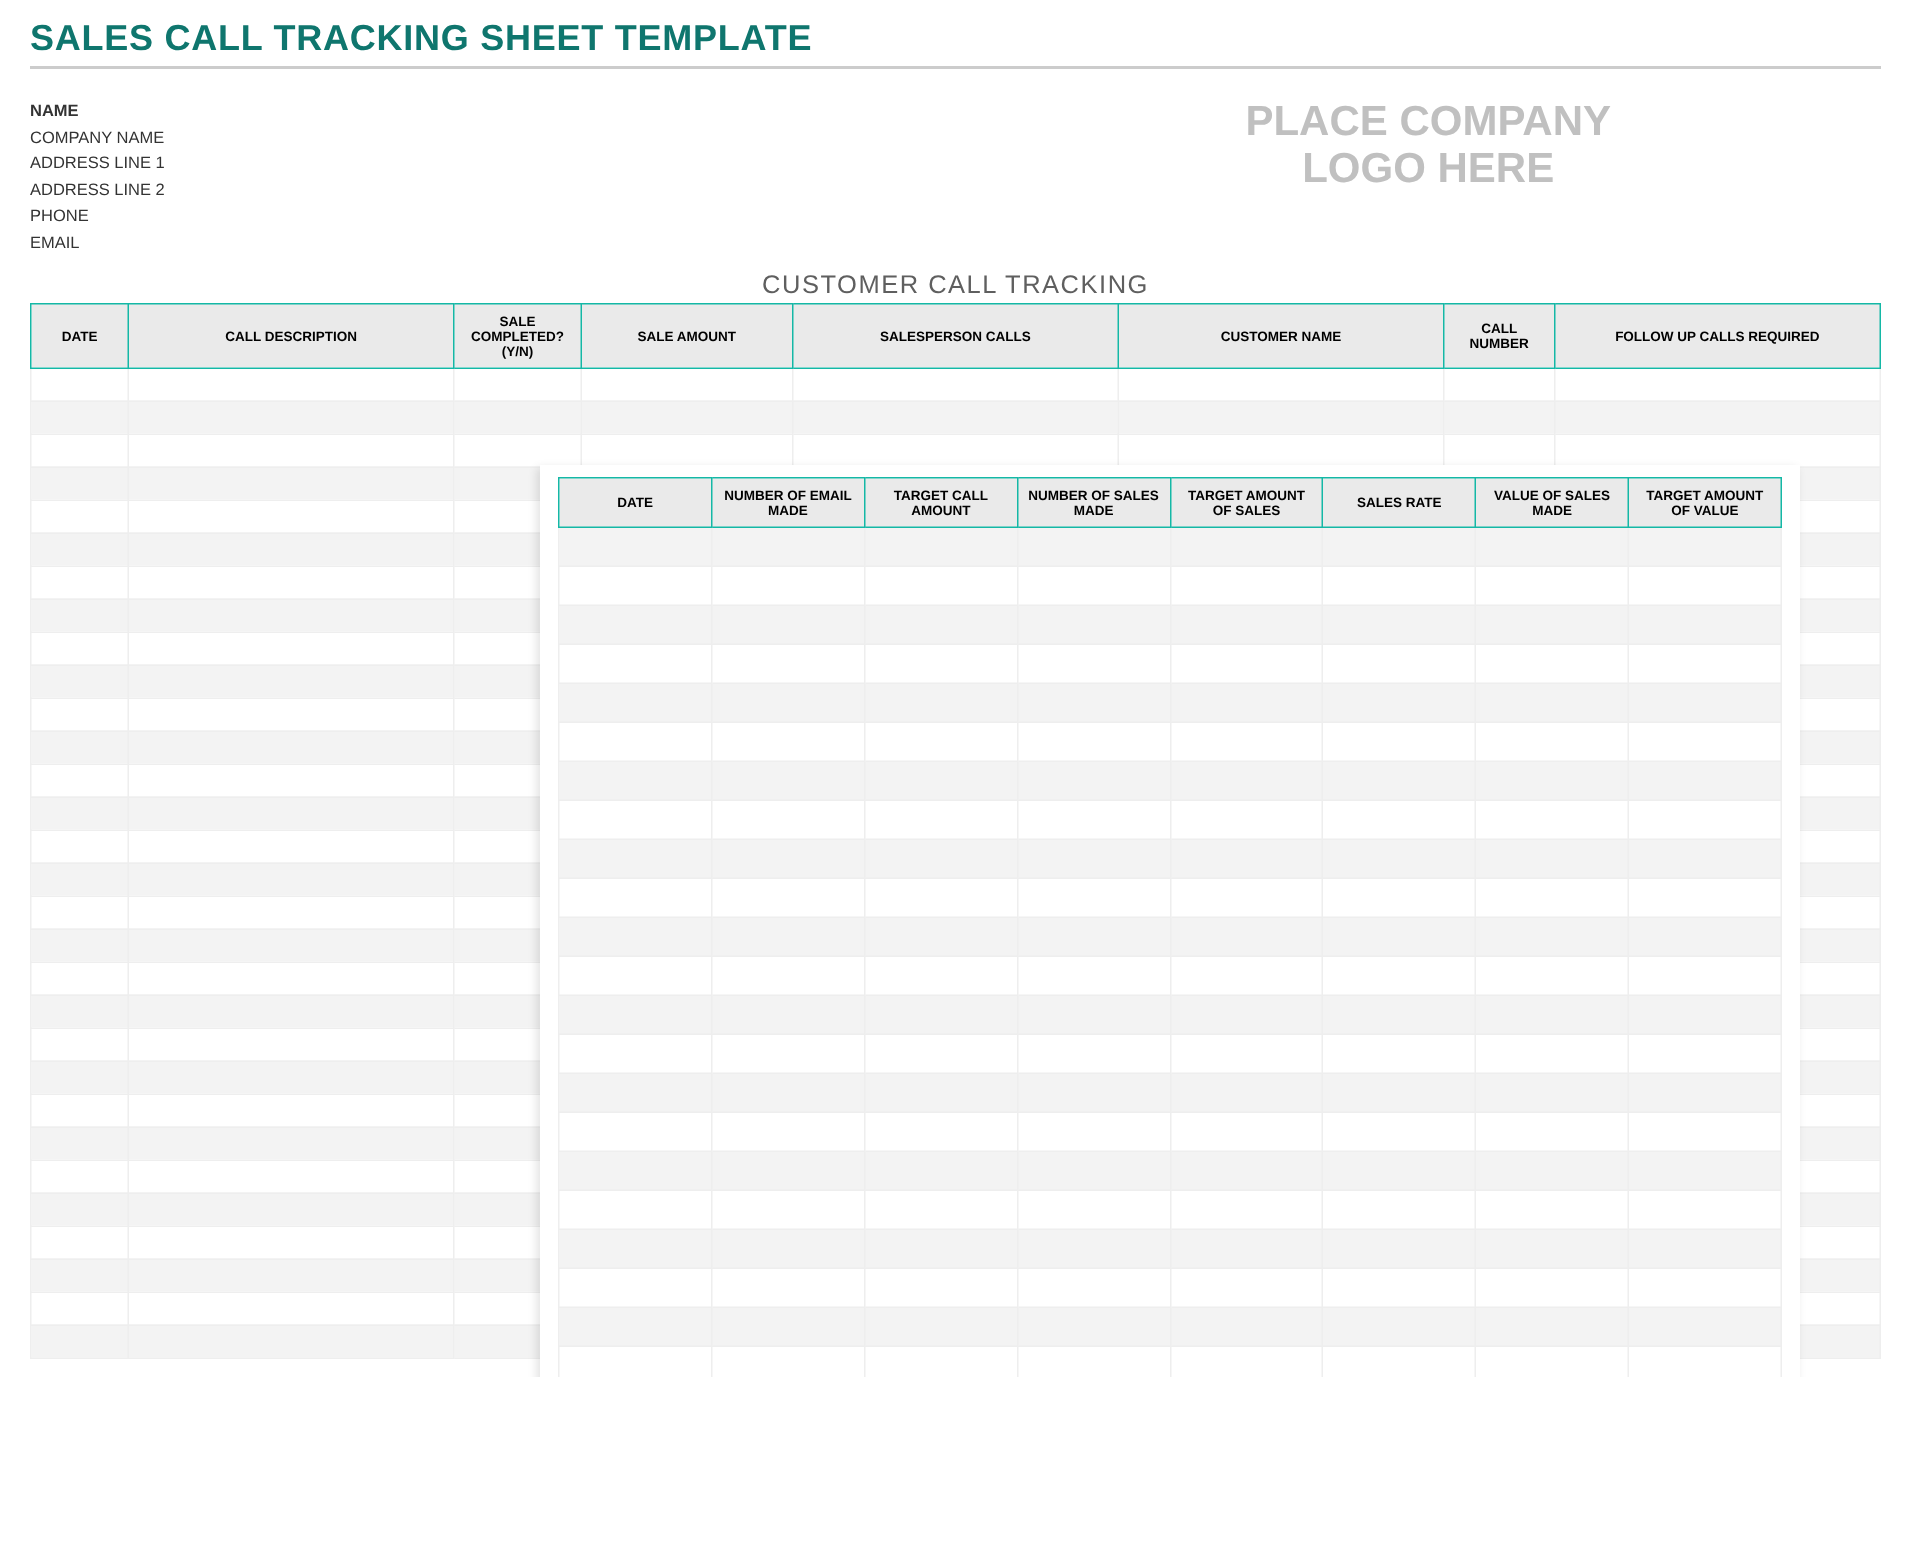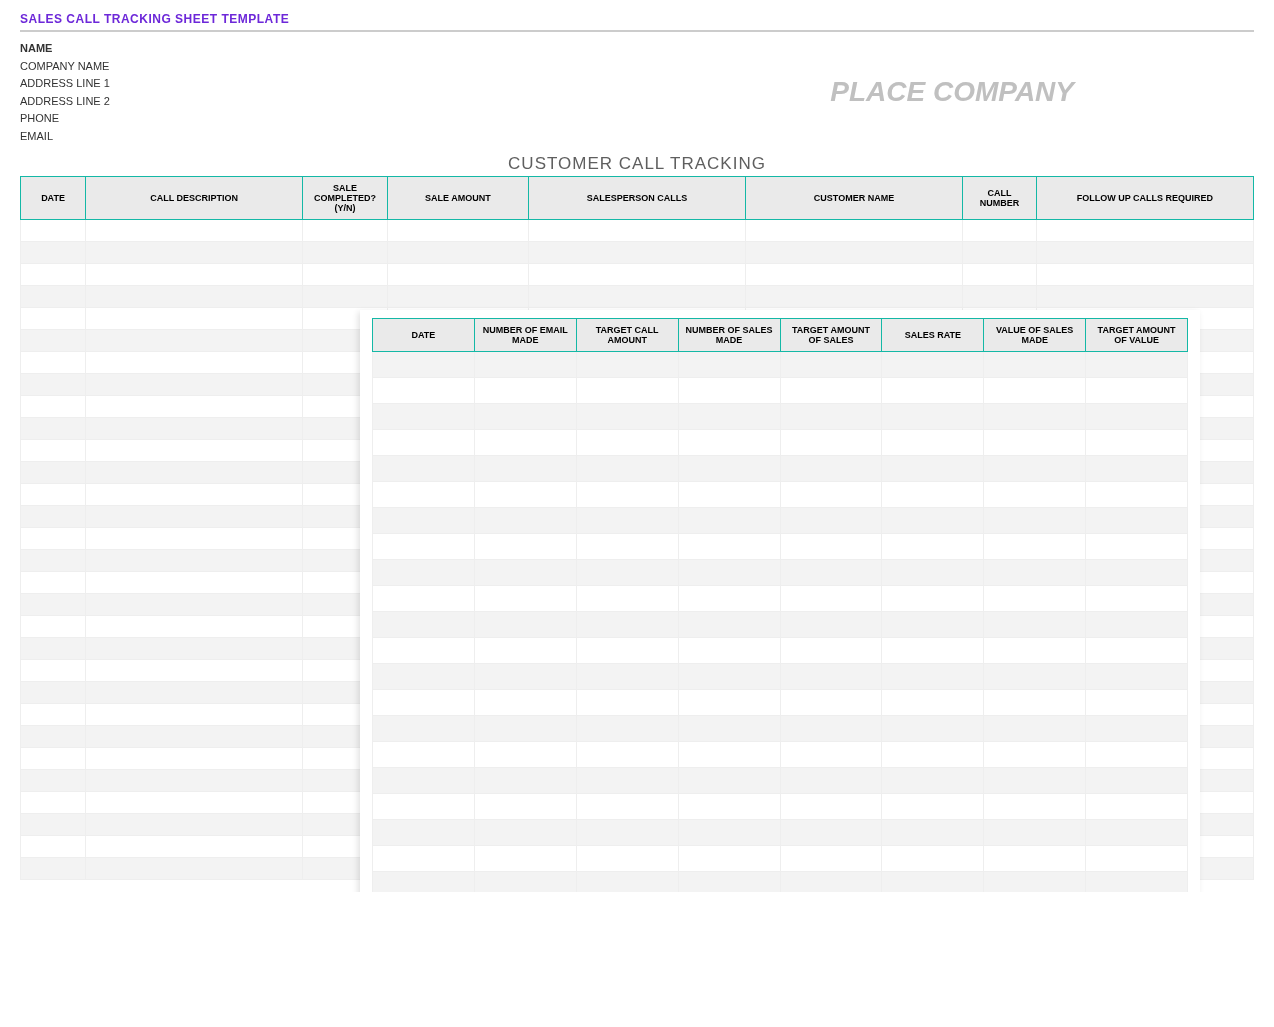--- a/index.html
+++ b/index.html
@@ -1,21 +1,21 @@
 <!DOCTYPE html>
 <html><head>
 <meta charset="utf-8">
 <style>
 * { box-sizing: border-box; margin: 0; padding: 0; }
 body { font-family: "Segoe UI", Arial, sans-serif; background: #fff; padding: 12px 20px; width: 1274px; position: relative; }
-.page-title { color: #6d28d9; font-size: 12px; font-weight: 600; letter-spacing: 0.5px; border-bottom: 2px solid #ccc; padding-bottom: 4px; margin-bottom: 8px; }
-.header-block { display: flex; justify-content: space-between; align-items: center; margin-bottom: 8px; }
+.page-title { color: #0f766e; font-size: 24px; font-weight: 600; letter-spacing: 0.5px; border-bottom: 2px solid #ccc; padding-bottom: 4px; margin-bottom: 20px; }
+.header-block { display: flex; justify-content: space-between; align-items: flex-start; margin-bottom: 8px; }
 .info-block { font-size: 11px; color: #333; line-height: 1.6; }
 .info-block .name-label { font-weight: 700; font-size: 11px; margin-bottom: 0; }
-.logo-placeholder { color: #c0c0c0; font-weight: 700; font-size: 28px; text-align: center; line-height: 1.1; padding-right: 180px; font-style: italic; }
+.logo-placeholder { color: #c0c0c0; font-weight: 700; font-size: 28px; text-align: center; line-height: 1.1; padding-right: 180px; }
 .section-title { color: #5f5f5f; font-size: 17px; font-weight: 400; letter-spacing: 1px; margin-bottom: 2px; text-align: center; }
 table { border-collapse: collapse; width: 100%; table-layout: fixed; }
 th { background: #eaeaea; border: 1px solid #14b8a6; font-size: 9px; font-weight: 700; text-align: center; padding: 6px 4px; vertical-align: middle; height: 34px; }
 td { border: 1px solid #eee; height: 22px; background: #fff; }
 tr:nth-child(even) td { background: #f3f3f3; }
 .overlay { position: absolute; left: 360px; top: 310px; width: 840px; background: #fff; box-shadow: -2px 2px 6px rgba(0,0,0,0.12); padding: 8px 12px 12px 12px; }
 .overlay .section-title { font-size: 15px; margin-bottom: 4px; }
 .overlay table { width: 100%; }
 .overlay th { height: 32px; }
 .overlay td { height: 26px; }
@@ -31,20 +31,21 @@
   <div class="info-block">
     <div class="name-label">NAME</div>
     <div>COMPANY NAME</div>
     <div>ADDRESS LINE 1</div>
     <div>ADDRESS LINE 2</div>
     <div>PHONE</div>
     <div>EMAIL</div>
   </div>
   <div class="logo-placeholder">
     <div>PLACE COMPANY</div>
+    <div>LOGO HERE</div>
   </div>
 </div>
 
 <div class="section-title">CUSTOMER CALL TRACKING</div>
 <table>
   <colgroup id="t1cols">
       <col style="width: 60px;">
       <col style="width: 200px;">
       <col style="width: 78px;">
       <col style="width: 130px;">

